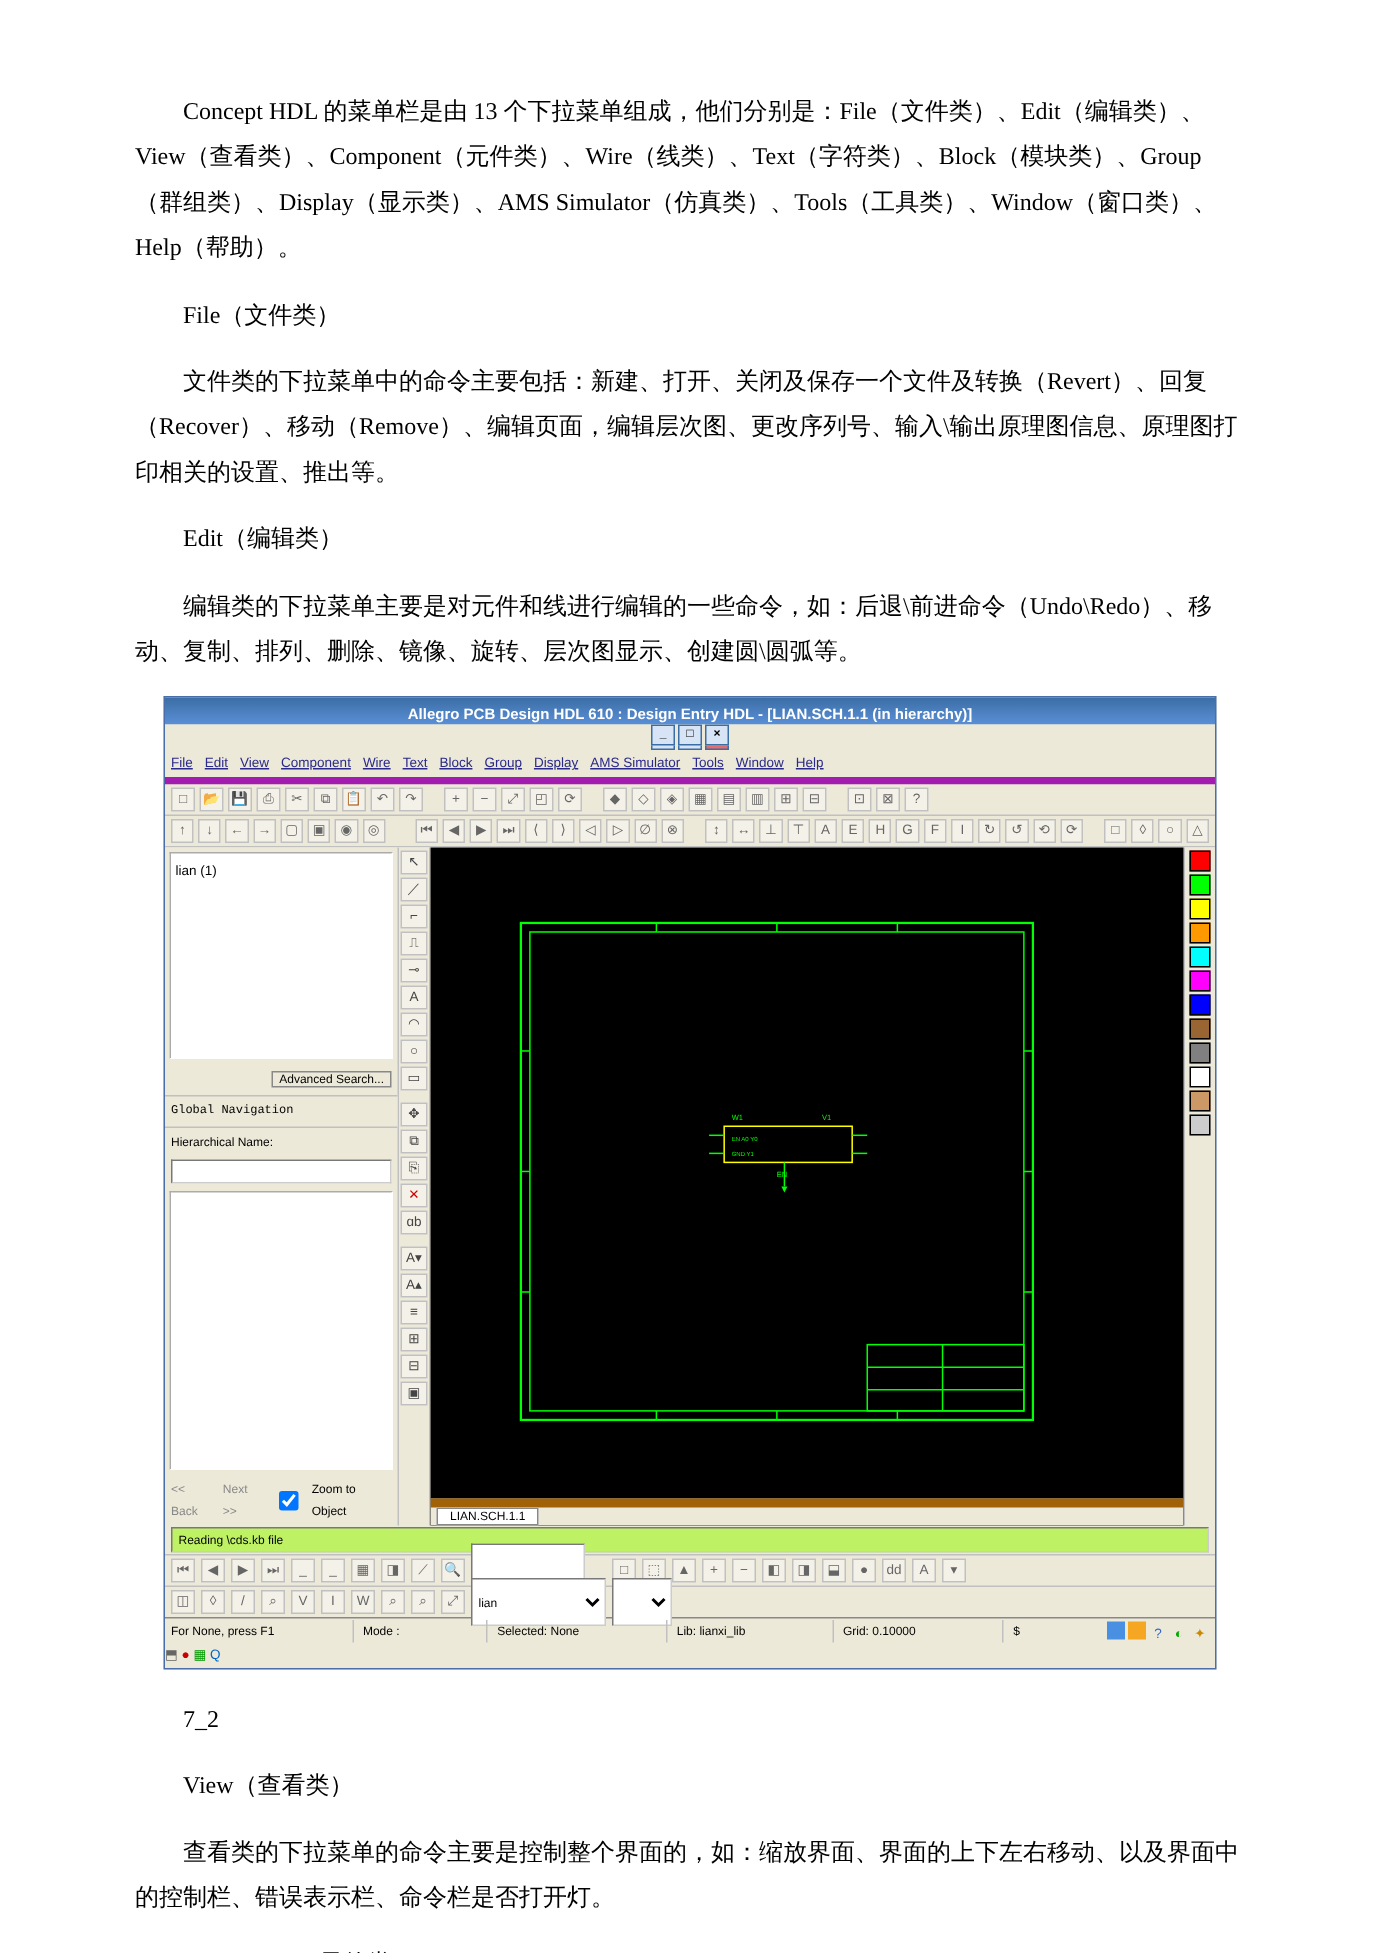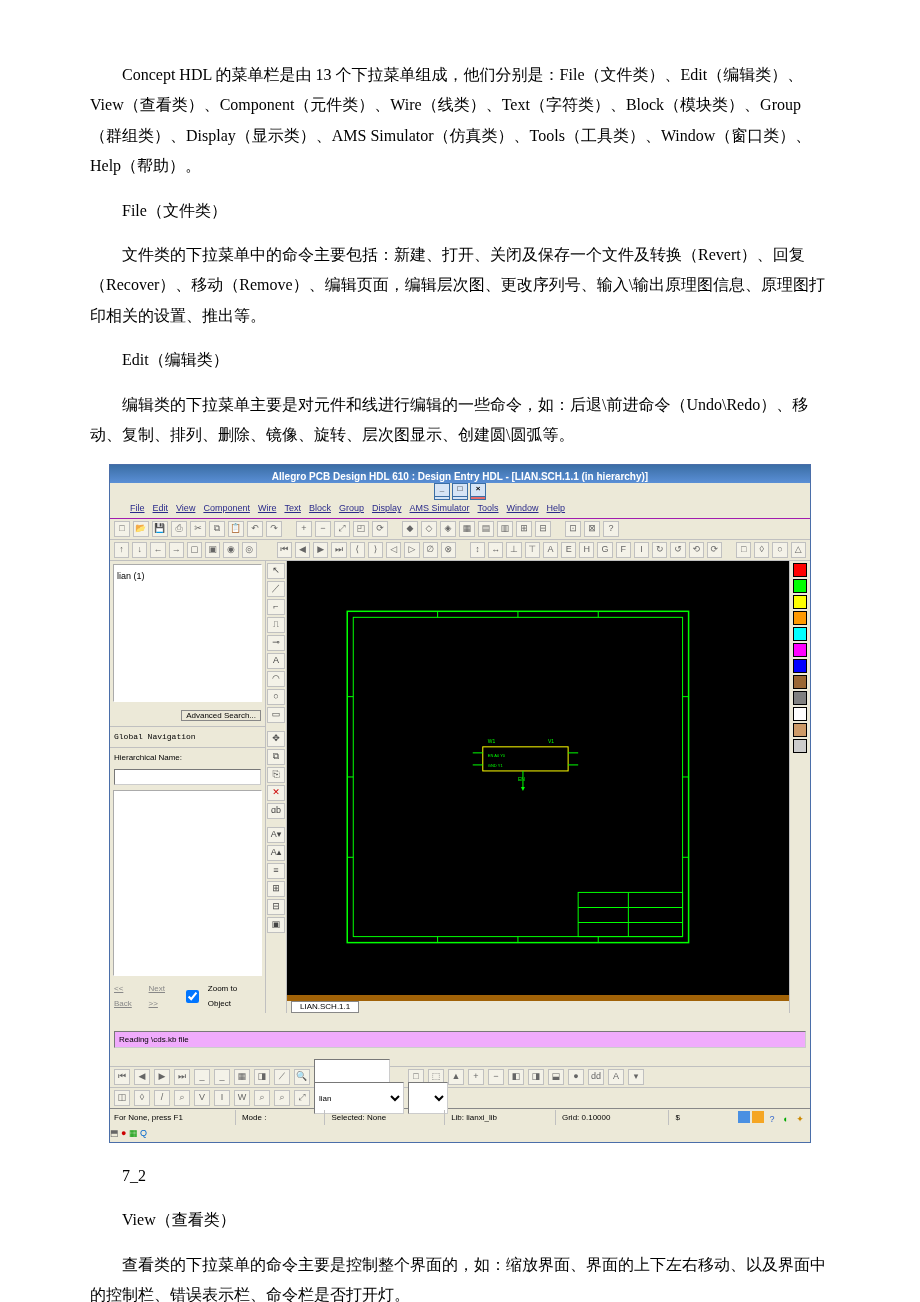--- a/index.html
+++ b/index.html
@@ -56,22 +56,22 @@
     background: #d6e4f5;
     border: 1px solid #3b6ea5;
     font-size: 8px;
     line-height: 10px;
     text-align: center;
     color: #000;
   }
   .win-btn.close { background: #e36c6c; }
   .menubar {
     background: #ece9d8;
-    padding: 1px 20px;
-    border-bottom: 1px solid #a21caf;
+    padding: 1px 4px;
+    border-bottom: 5px solid #a21caf;
     color: #2a2a8a;
     font-size: 9px;
     display: flex;
     gap: 8px;
   }
   .menubar span { text-decoration: underline; text-decoration-color: #2a2a8a; }
   .toolbar-row {
     background: #ece9d8;
     border-bottom: 1px solid #c0c0c0;
     padding: 2px 4px;
@@ -150,21 +150,21 @@
     border: 1px inset #fff;
     background: #fff;
   }
   .nav-footer {
     font-size: 8px;
     padding: 2px 4px;
     display: flex;
     align-items: center;
     gap: 6px;
   }
-  .nav-footer .bk { color: #888; text-decoration: underline; }
+  .nav-footer .bk { color: #888; }
   .vtoolbar {
     width: 20px;
     background: #ece9d8;
     border-right: 1px solid #c0c0c0;
     display: flex;
     flex-direction: column;
     gap: 2px;
     padding: 2px 0;
     align-items: center;
   }
@@ -237,23 +237,23 @@
     background: #ece9d8;
     border-top: 1px solid #c0c0c0;
     padding: 1px 4px;
     font-size: 8px;
     display: flex;
     gap: 18px;
     align-items: center;
     height: 13px;
   }
   .status-row.log {
-    background: #f0abfc;
+    background: #bef264;
     border: 1px inset #ccc;
-    margin: 18px 4px;
+    margin: 1px 4px;
   }
   .bottom-tb {
     background: #ece9d8;
     border-top: 1px solid #c0c0c0;
     padding: 2px 4px;
     display: flex;
     gap: 4px;
     align-items: center;
     height: 16px;
     font-size: 9px;

